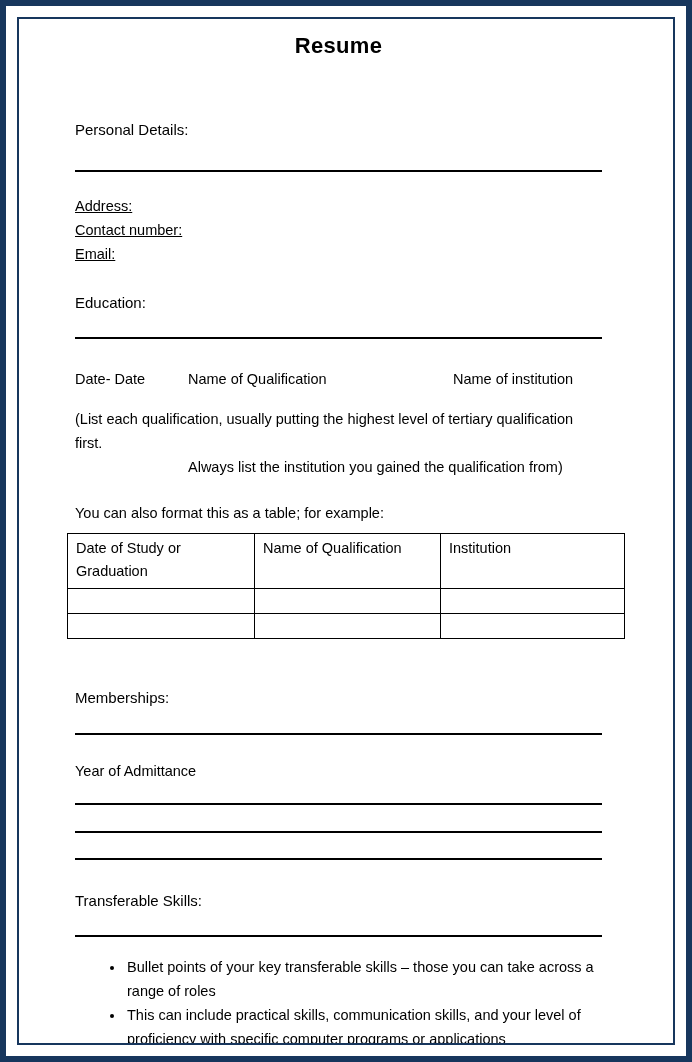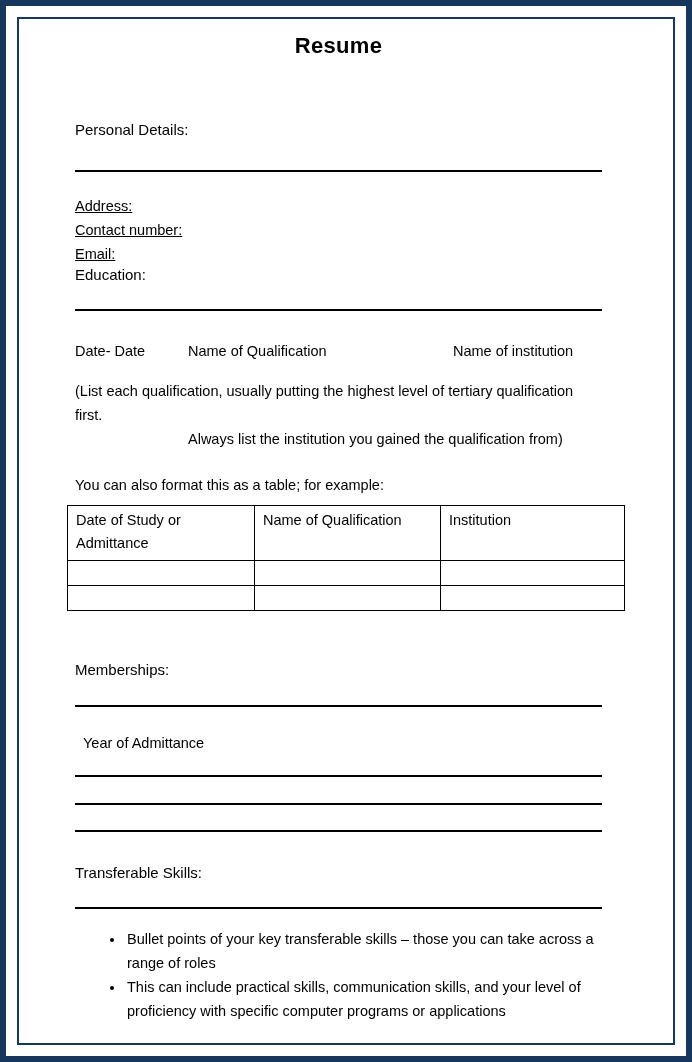--- a/index.html
+++ b/index.html
@@ -30,21 +30,21 @@
   .heading {
     font-weight: normal;
     font-size: 15px;
   }
   .txt { font-size: 14.5px; line-height: 24px; }
   .rule { height: 0; border-bottom: 2px solid #000; }
 
   .h-personal   { margin-top: 62px; }
   .rule-personal{ margin-top: 32px; }
   .fields       { margin-top: 22px; text-decoration: underline; }
-  .h-education  { }
+  .h-education  { margin-top: 28px; }
   .rule-education{ margin-top: 26px; }
   .edu-inline   { margin-top: 28px; display: flex; }
   .edu-inline .c1 { width: 113px; }
   .edu-inline .c2 { width: 265px; }
   .note1        { margin-top: 16px; }
   .note2        { margin-left: 113px; }
   .table-intro  { margin-top: 22px; }
 
   table.edu {
     border-collapse: collapse;
@@ -63,21 +63,21 @@
     vertical-align: top;
   }
   .edu col.w1 { width: 187px; }
   .edu col.w2 { width: 186px; }
   .edu col.w3 { width: 184px; }
   .edu th { height: 55px; }
   .edu td { height: 25px; }
 
   .h-memberships { margin-top: 50px; }
   .rule-memberships { margin-top: 27px; }
-  .mem-inline { margin-top: 24px; display: flex; margin-left: 8px; }
+  .mem-inline { margin-top: 24px; display: flex; }
   .mem-inline .c1 { width: 188px; }
   .rule-mem1 { margin-top: 20px; }
   .rule-mem2 { margin-top: 26px; }
   .rule-mem3 { margin-top: 25px; }
 
   .h-skills { margin-top: 32px; }
   .rule-skills { margin-top: 26px; }
   ul.bullets {
     margin-top: 18px;
     padding-left: 50px;
@@ -117,21 +117,21 @@
     <div class="txt table-intro">You can also format this as a table; for example:</div>
 
     <table class="edu">
       <colgroup>
           <col class="w1">
           <col class="w2">
           <col class="w3">
         </colgroup>
       <tbody>
           <tr>
-        <th>Date of Study or Admittance</th>
+        <th>Date of Study or Graduation</th>
         <th>Name of Qualification</th>
         <th>Institution</th>
       </tr>
       <tr>
         <td></td>
         <td></td>
         <td></td>
       </tr>
       <tr>
         <td></td>

